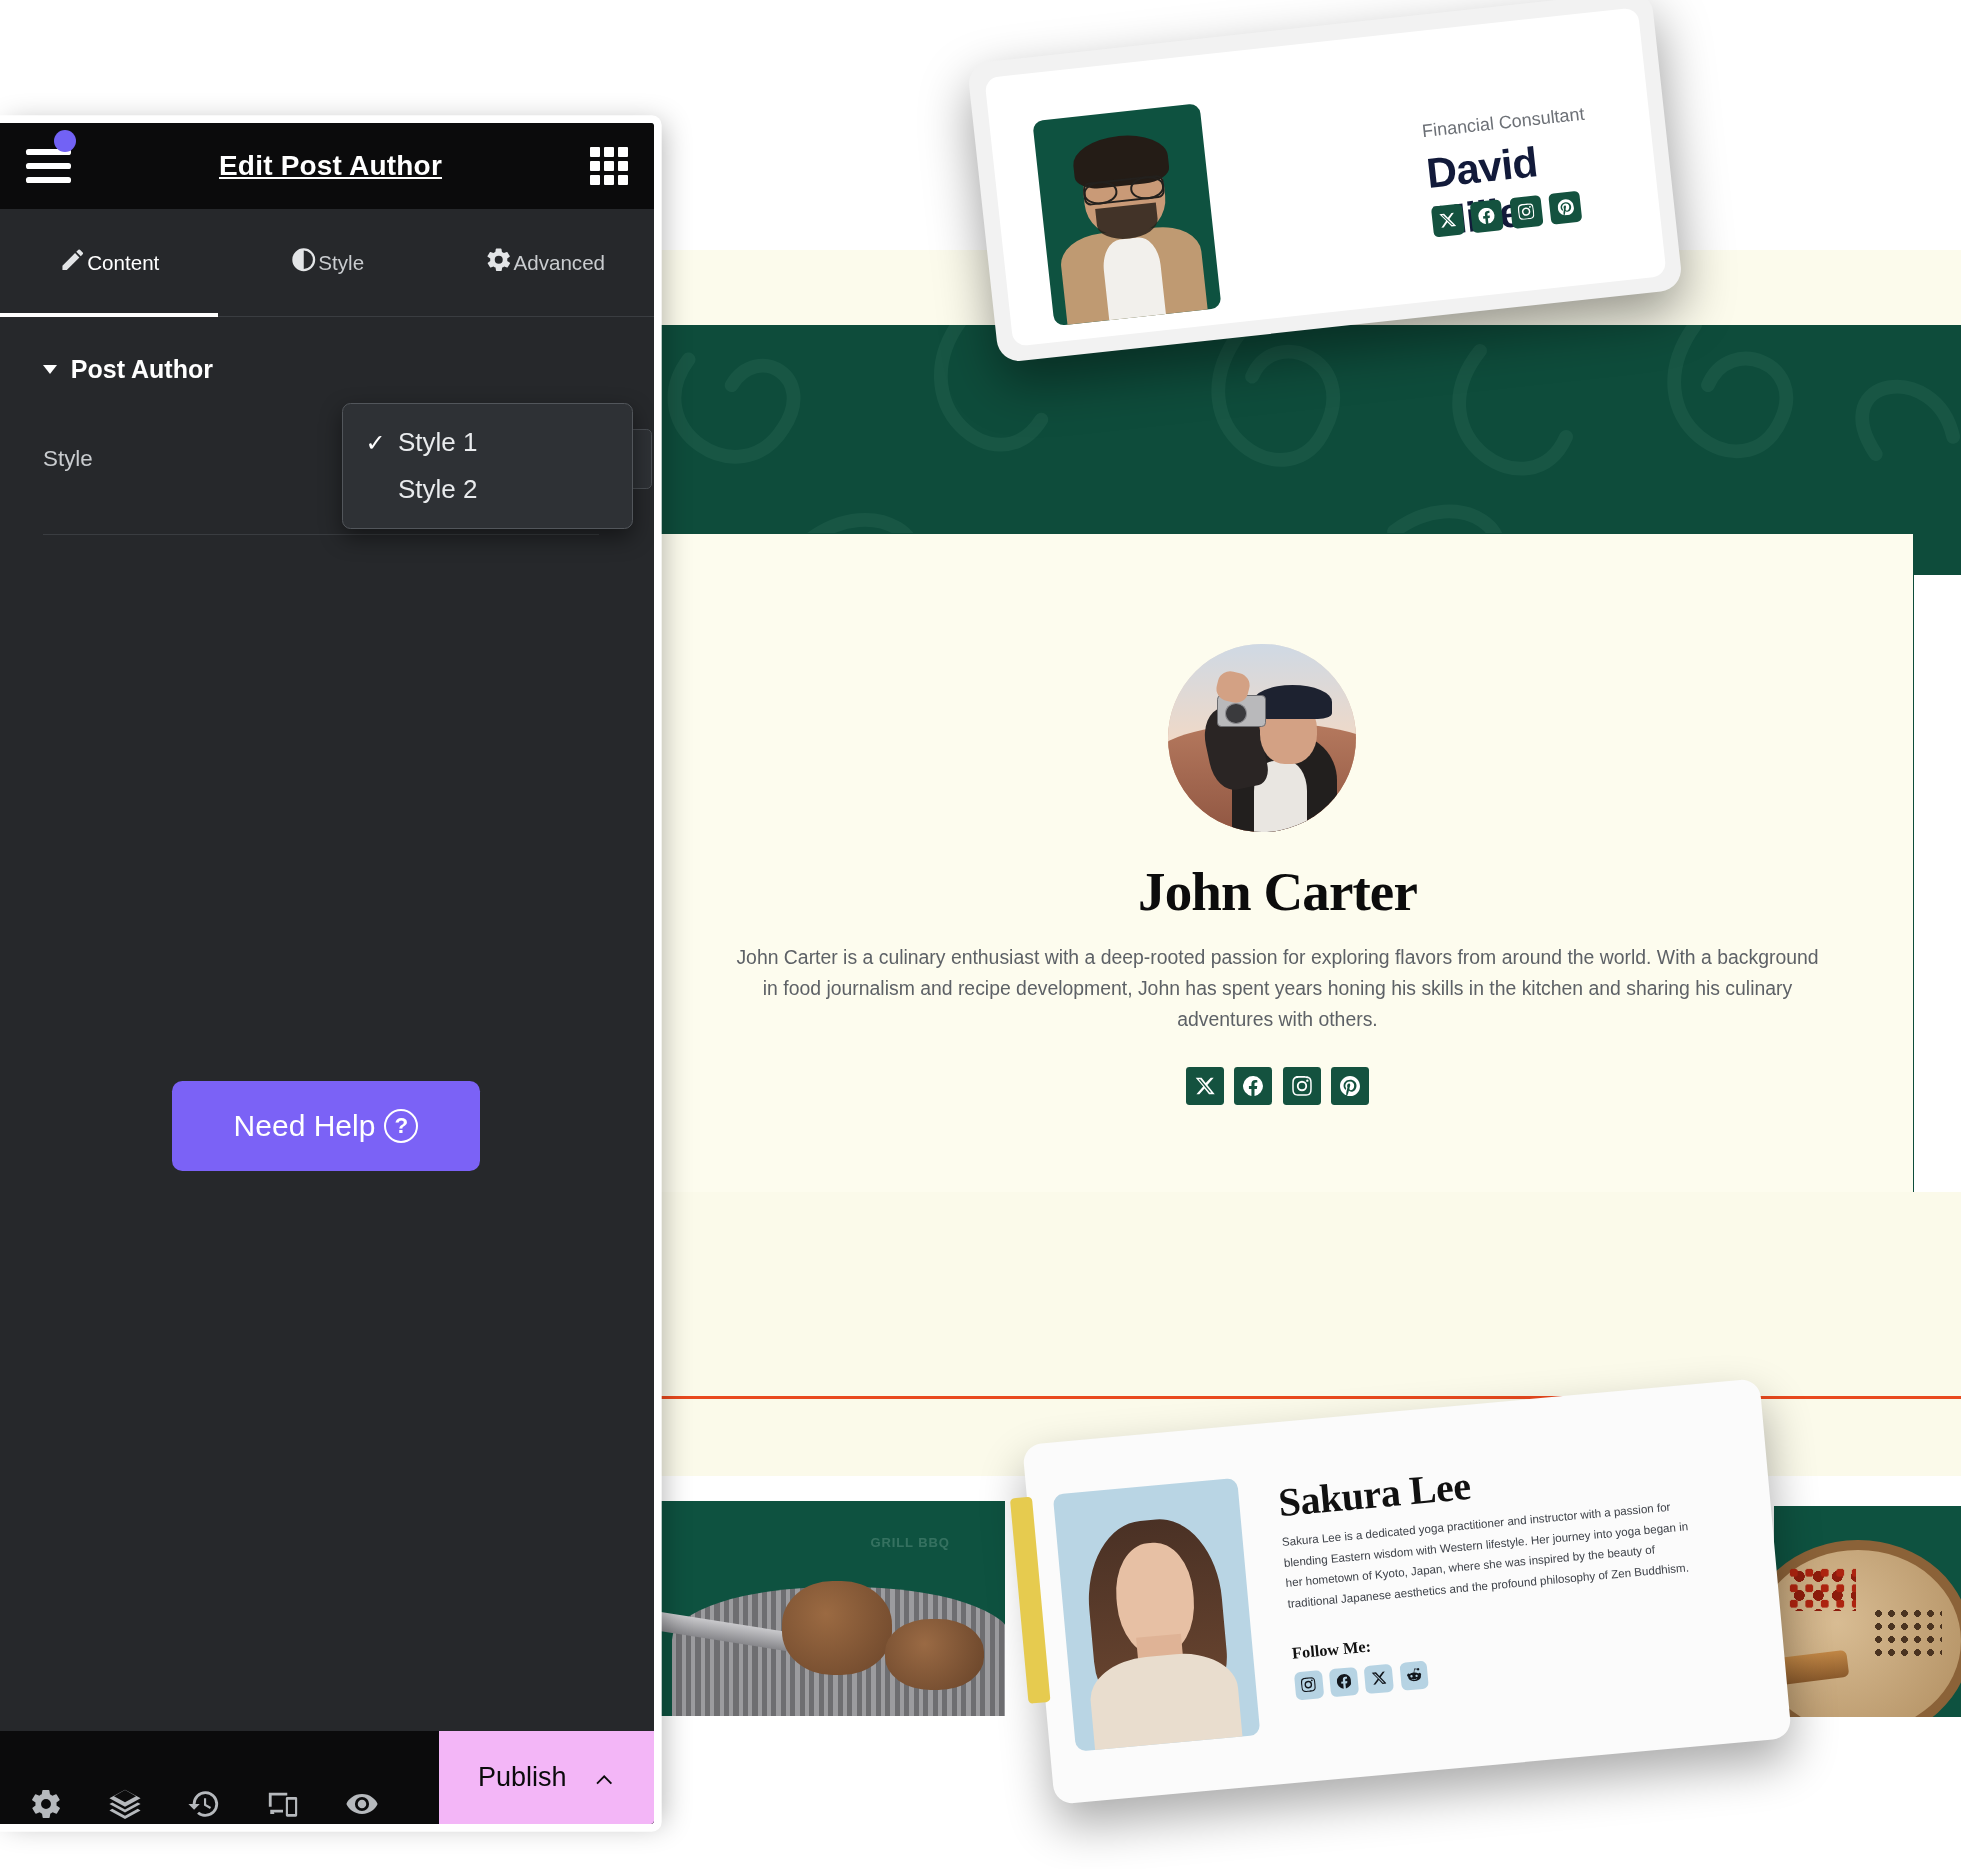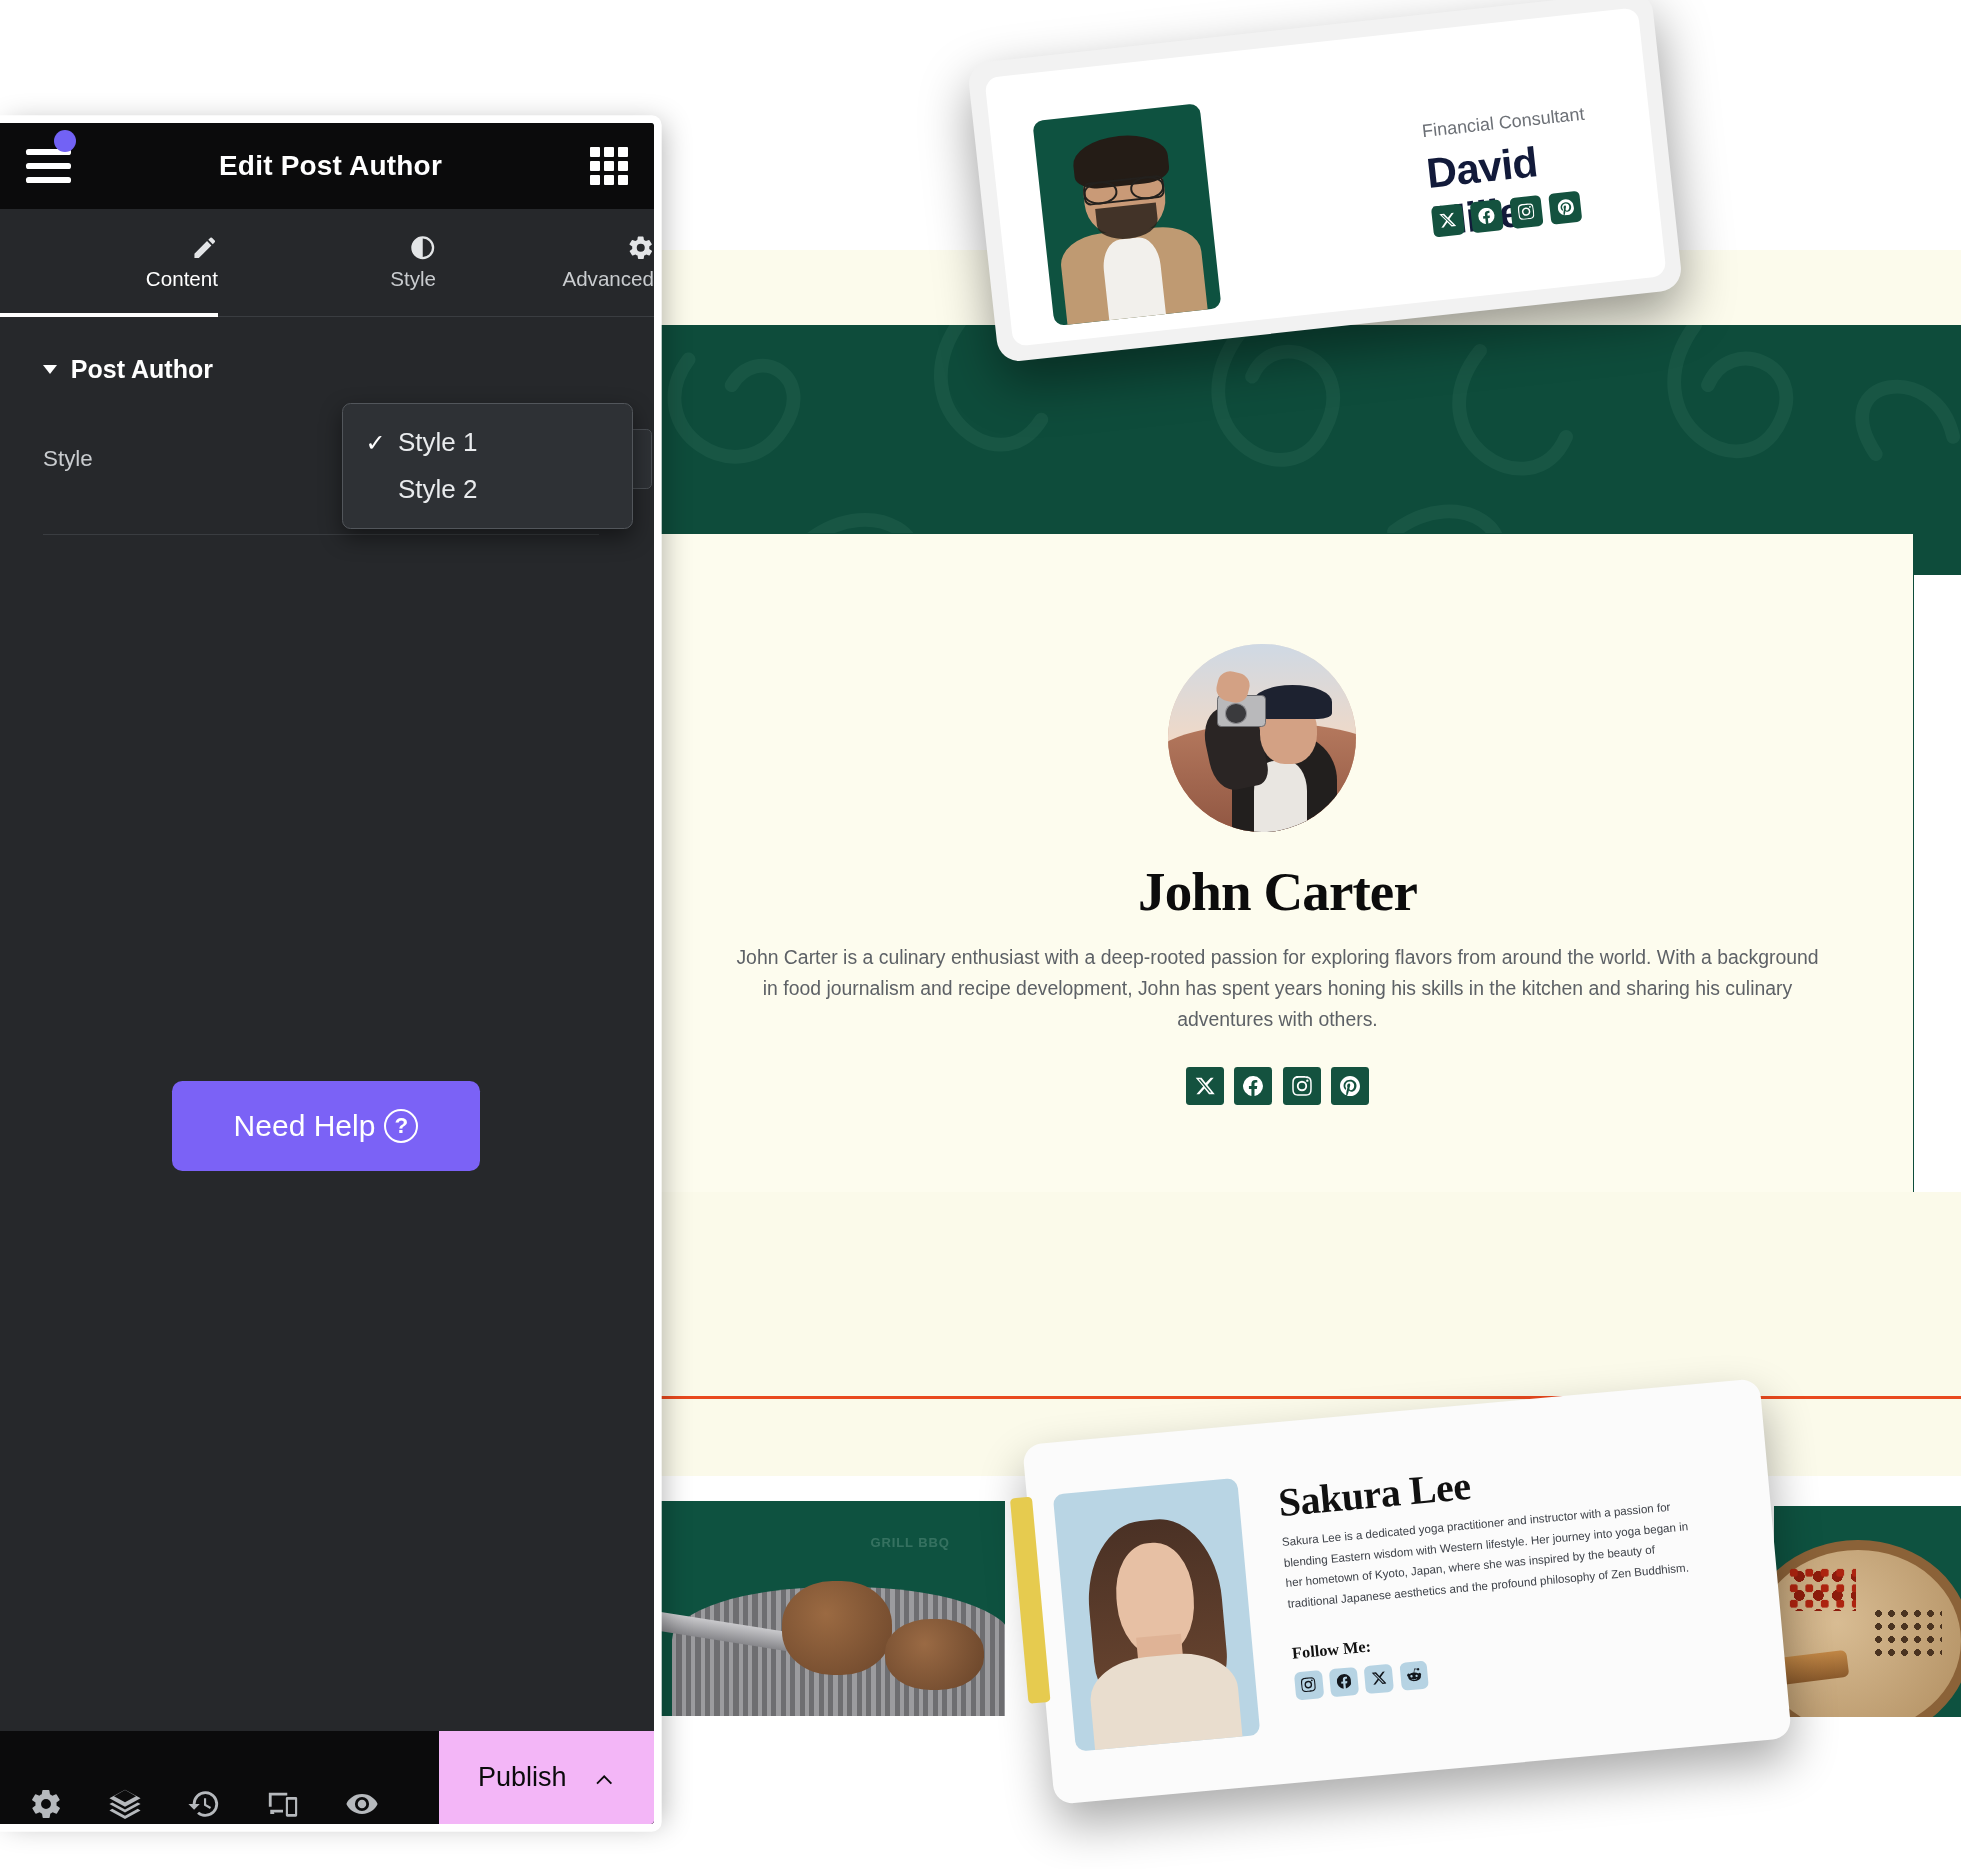--- a/index.html
+++ b/index.html
@@ -185,27 +185,27 @@
     box-shadow: 0 0 0 7.7px #ffffff, 8.6px 0 29px rgba(0,0,0,.30);
     display: flex; flex-direction: column; overflow: hidden;
   }
   .pnl-header {
     height: 86px; background: #0b0b0c; display: flex; align-items: center;
     padding: 0 26px; position: relative; flex: none;
   }
   .hamb { width: 45px; height: 34px; display:flex; flex-direction:column; justify-content:space-between; cursor:pointer; position:relative; }
   .hamb i { display:block; height:6px; background:#fff; border-radius:2.6px; }
   .dot-badge { position:absolute; right:-5.2px; top:-19px; width:22.4px; height:22.4px; border-radius:50%; background:#7262f5; }
-  .pnl-title { flex:1; text-align:center; color:#fff; font-size:28px; font-weight:700; letter-spacing:0.2px; }
+  .pnl-title { flex:1; text-align:center; color:#fff; font-size:28px; font-weight:700; letter-spacing:0.2px;text-decoration:underline; }
   .grid-ico { width: 38px; height: 38px; display:grid; grid-template-columns: repeat(3,1fr);
     grid-template-rows: repeat(3,1fr); gap: 4.3px; }
   .grid-ico b { display:block; background:#fff; border-radius:0.9px; }
 
   .pnl-tabs { height: 108px; background:#26282b; display:flex; flex:none; border-bottom:0.9px solid #3a3d41; }
-  .tab { flex:1; display:flex; flex-direction:column; align-items:flex-end; justify-content:center;
+  .tab { flex:1; display:flex; flex-direction:row; align-items:center; justify-content:center;
          gap:1px; color:#c9cccf; font-size:20.6px; position:relative; cursor:pointer; }
   .tab.active { color:#fff; }
   .tab.active:after { content:""; position:absolute; left:0; right:0; bottom:-0.9px; height:4.3px; background:#fff; }
   .tab svg { width:27.5px; height:27.5px; fill:#e3e5e7; }
 
   .pnl-body { flex:1; overflow:hidden; position:relative; }
   .section { padding: 38px 55px 0 43px; }
   .sec-head { display:flex; align-items:center; gap:13.8px; color:#fff; font-size:25px; font-weight:700; }
   .caret-down { width:0; height:0; border-left:7.7px solid transparent; border-right:7.7px solid transparent; border-top:9.5px solid #fff; }
   .caret-right{ width:0; height:0; border-top:7.7px solid transparent; border-bottom:7.7px solid transparent; border-left:9.5px solid #fff; }

